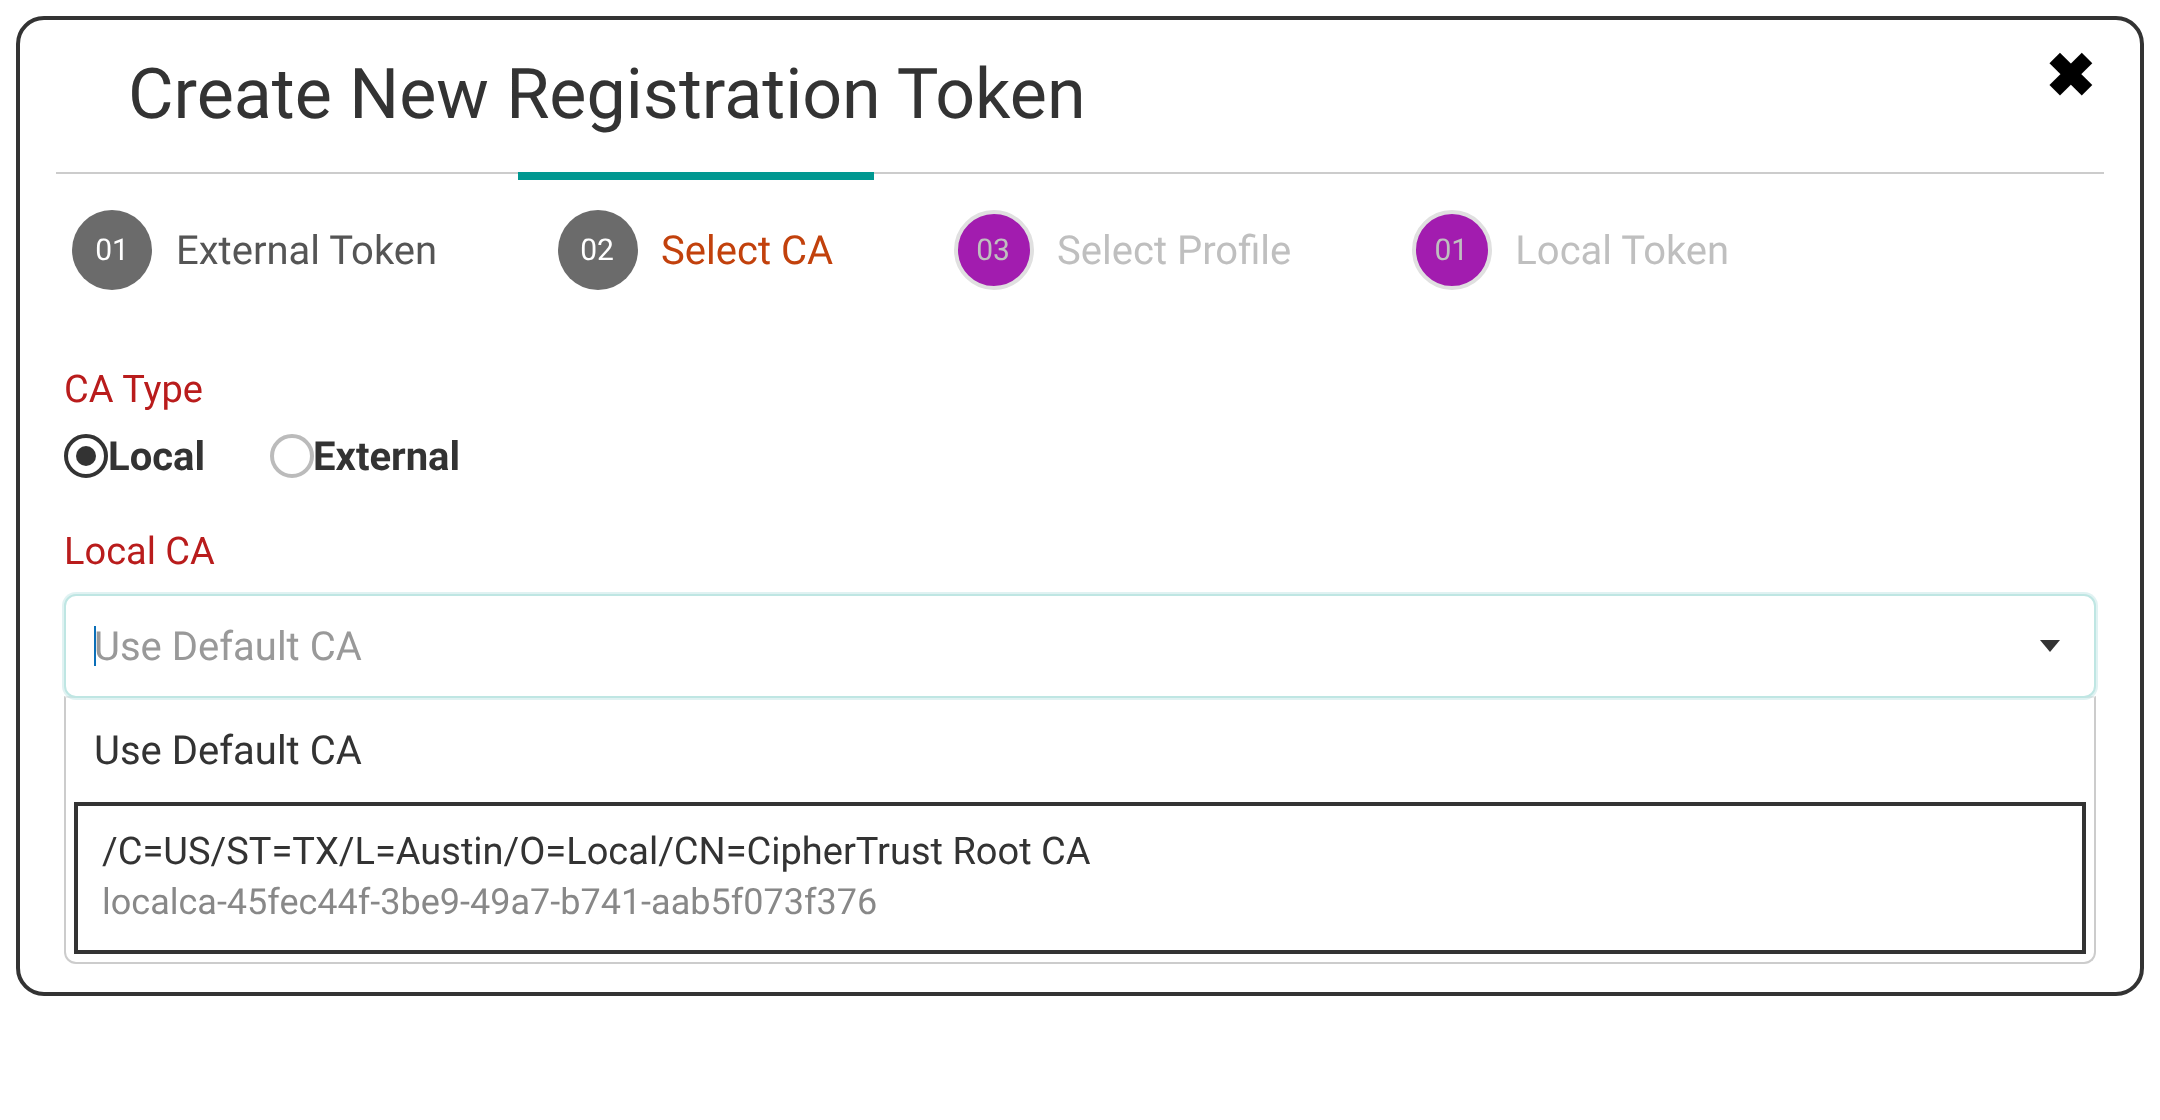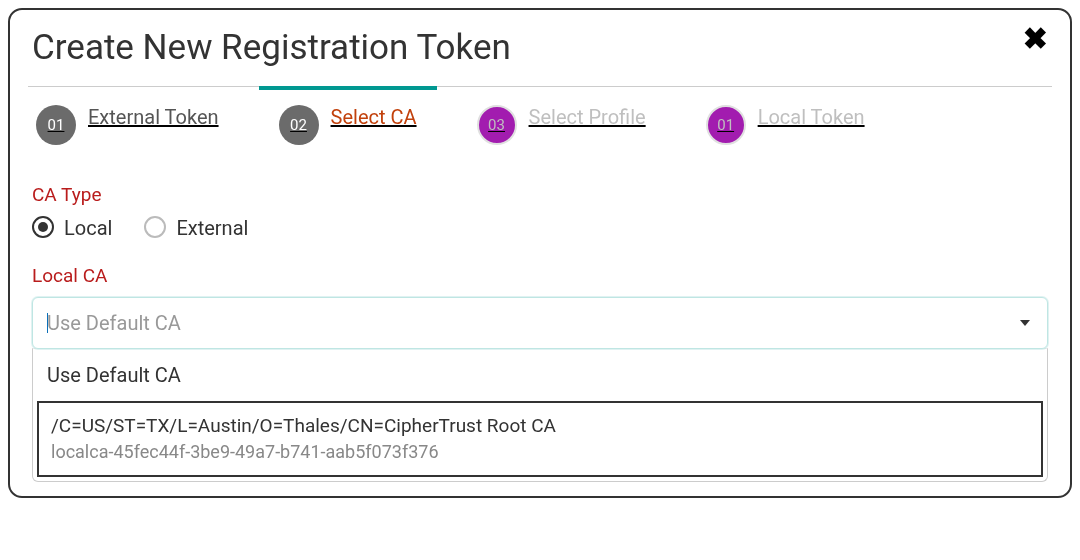--- a/index.html
+++ b/index.html
@@ -16,20 +16,21 @@
       width: 1064px;
       border: 2px solid #333;
       border-radius: 14px;
       background: #fff;
       padding: 0;
       overflow: hidden;
     }
     .header {
       padding: 16px 22px 12px 22px;
       position: relative;
+      margin-left: 32px;
     }
     .title {
       font-size: 35px;
       font-weight: 400;
       color: #333;
       line-height: 1.25;
       max-width: 480px;
     }
     .close-btn {
       position: absolute;
@@ -47,25 +48,24 @@
       margin: 4px 18px 0 18px;
     }
     .stepper {
       display: flex;
       align-items: flex-start;
       padding: 0 26px;
       position: relative;
     }
     .step {
       display: flex;
-      align-items: flex-start;
+      align-items: center;
       padding: 18px 0 16px 0;
       position: relative;
       margin-right: 60px;
-      text-decoration: underline;
     }
     .step:last-child { margin-right: 0; }
     .step-badge {
       width: 40px;
       height: 40px;
       border-radius: 20px;
       display: flex;
       align-items: center;
       justify-content: center;
       font-size: 15px;
@@ -106,23 +106,24 @@
       margin-bottom: 10px;
       display: block;
     }
     .radio-row {
       display: flex;
       gap: 32px;
       margin-bottom: 24px;
     }
     .radio-opt {
       display: flex;
-      align-items: flex-start;
-      gap: 10px;
-      cursor: pointer;
+      align-items: center;
+      gap: 0;
+      cursor: pointer;
+      font-weight: bold;
     }
     .radio-circle {
       width: 22px;
       height: 22px;
       border: 2px solid #333;
       border-radius: 50%;
       display: flex;
       align-items: center;
       justify-content: center;
     }
@@ -255,18 +256,18 @@
     <div class="combo">
       <div class="combo-input">
         <span class="combo-input-text">Use Default CA</span>
       </div>
       <div class="combo-caret"></div>
     </div>
 
     <div class="dropdown">
       <div class="dd-item">Use Default CA</div>
       <div class="dd-item-complex">
-        <div class="dd-primary">/C=US/ST=TX/L=Austin/O=Thales/CN=CipherTrust Root CA</div>
+        <div class="dd-primary">/C=US/ST=TX/L=Austin/O=Local/CN=CipherTrust Root CA</div>
         <div class="dd-secondary">localca-45fec44f-3be9-49a7-b741-aab5f073f376</div>
       </div>
     </div>
   </div>
 </div>
 
 </body></html>

